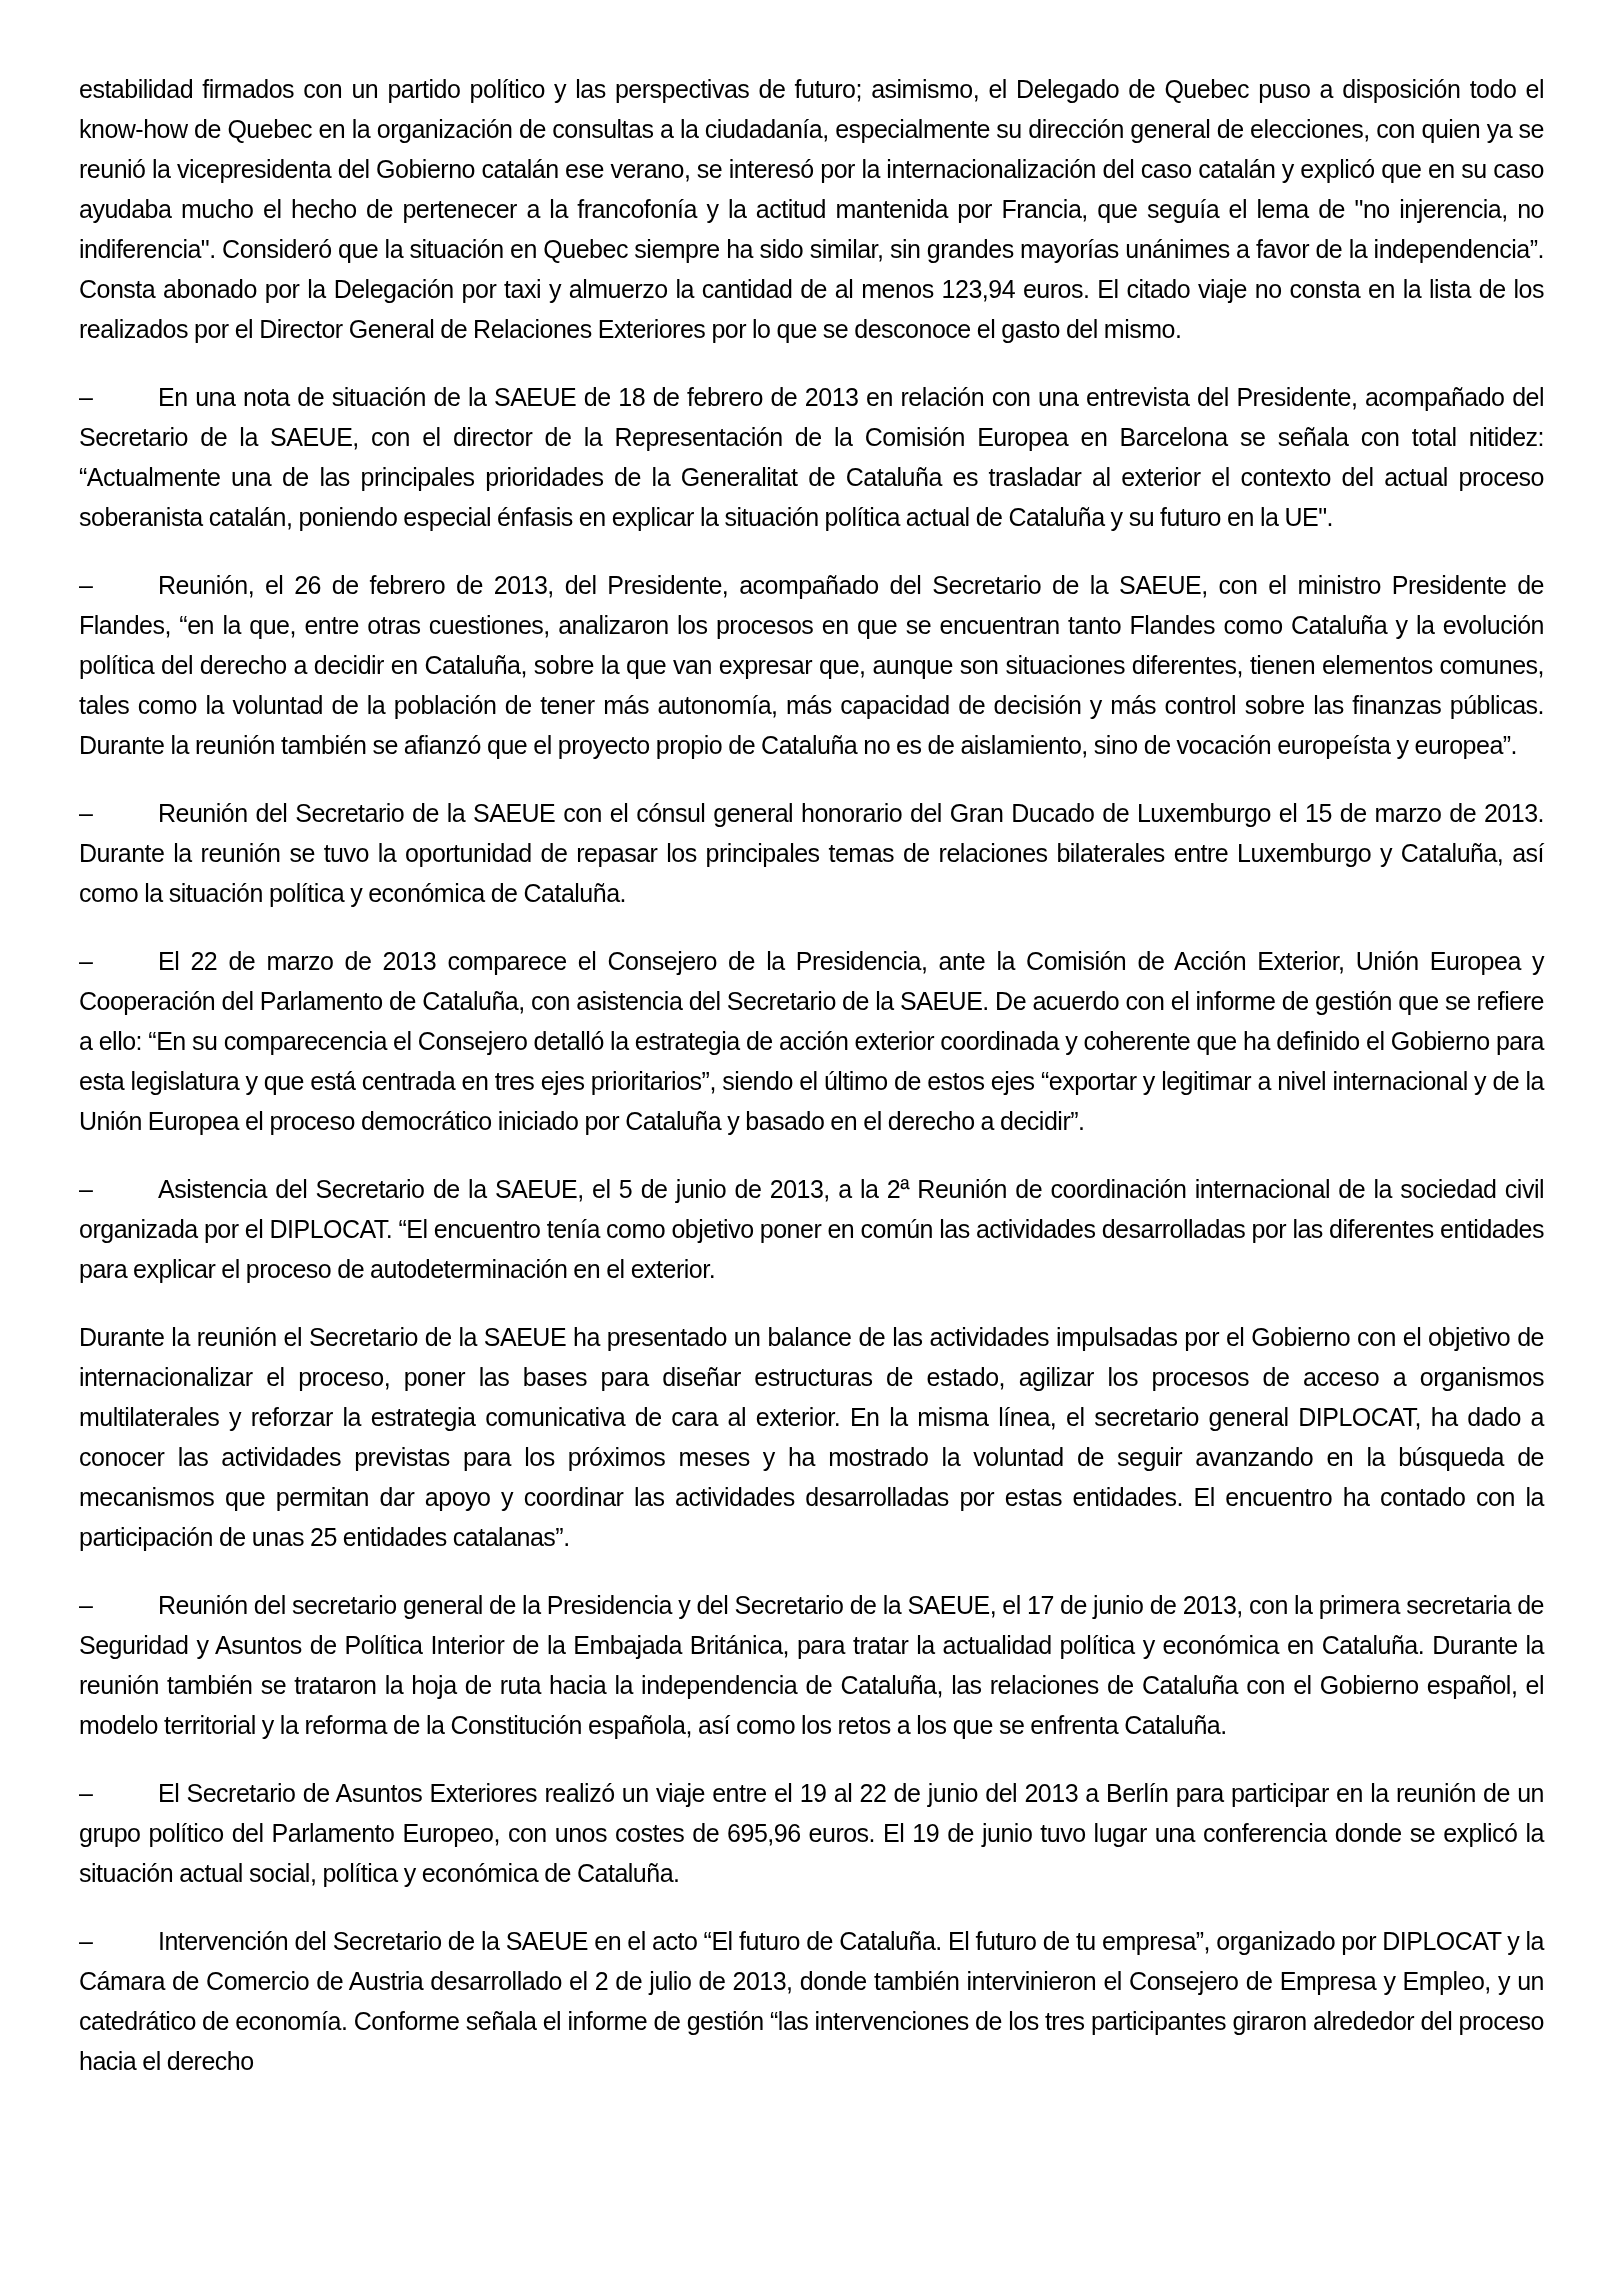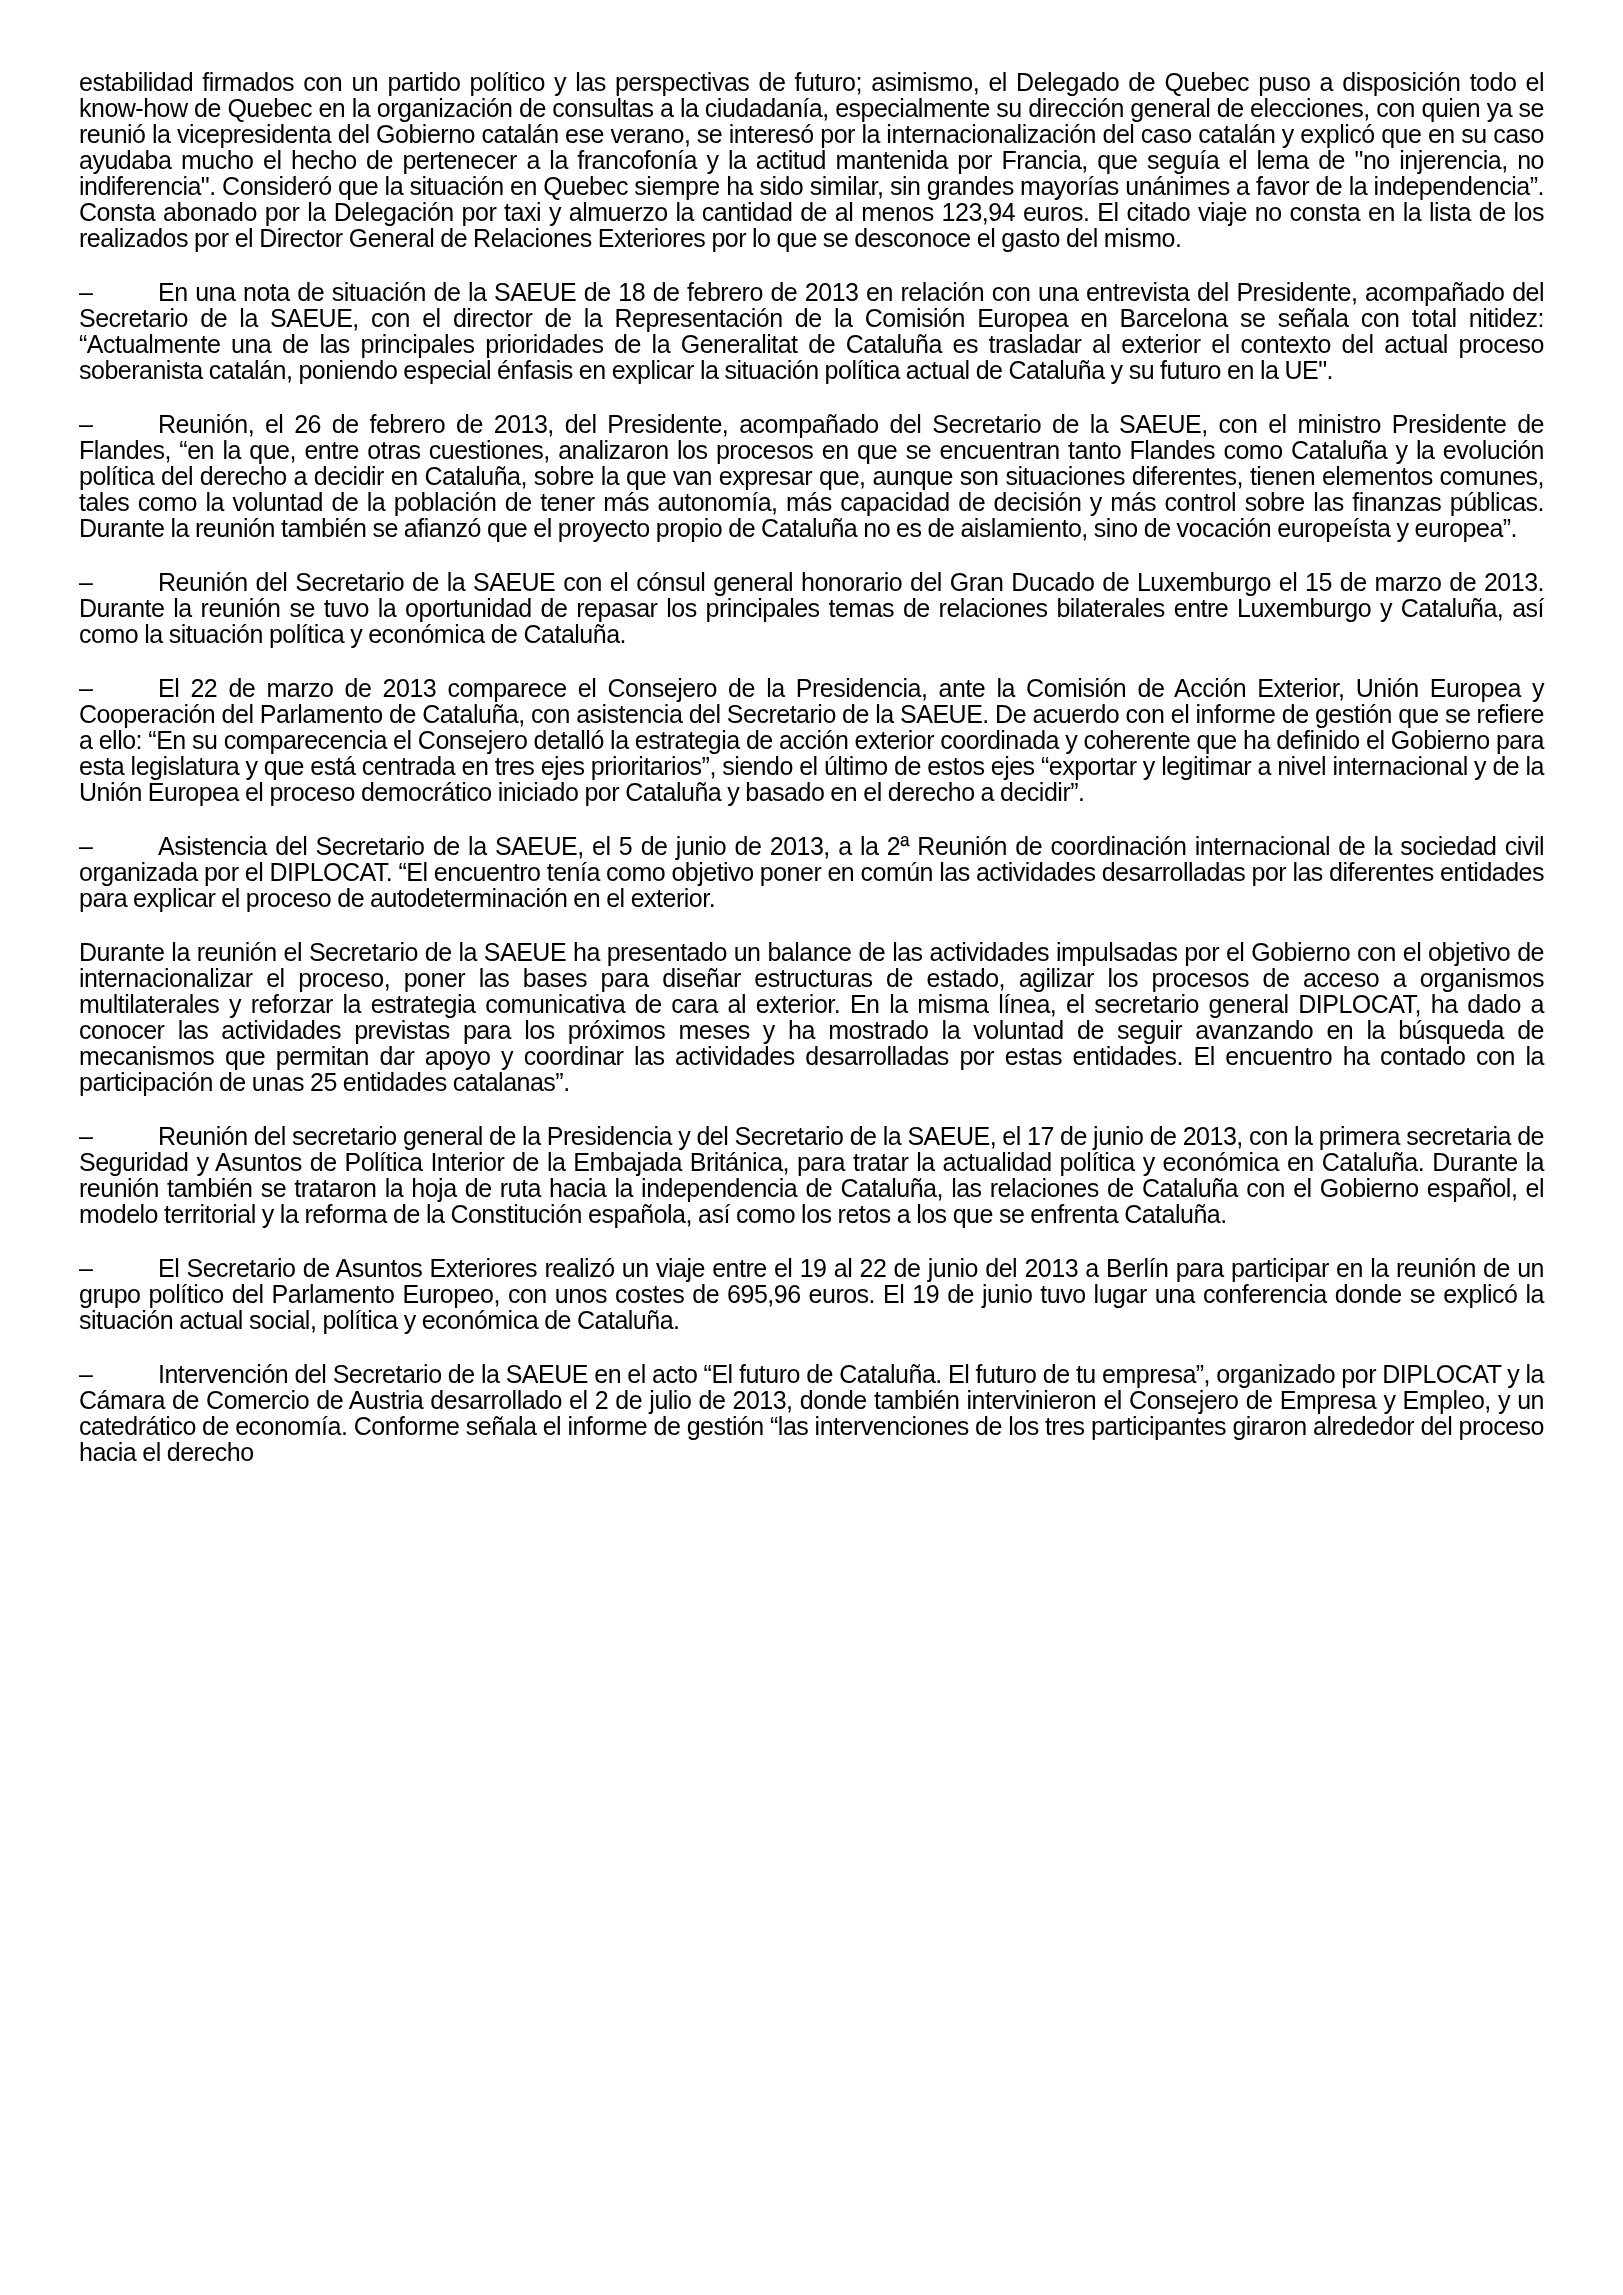--- a/index.html
+++ b/index.html
@@ -14,21 +14,21 @@
     position: relative;
   }
   .page {
     position: absolute;
     left: 79px;
     top: 69px;
     width: 1465px;
     color: #000000;
     font-family: "Liberation Sans", "DejaVu Sans", sans-serif;
     font-size: 25px;
-    line-height: 26px;
+    line-height: 40px;
     letter-spacing: -0.5px;
     word-spacing: -0.4px;
   }
   .para {
     margin: 0 0 28px 0;
     text-align: justify;
     text-align-last: left;
   }
   .bullet-dash {
     display: inline-block;

